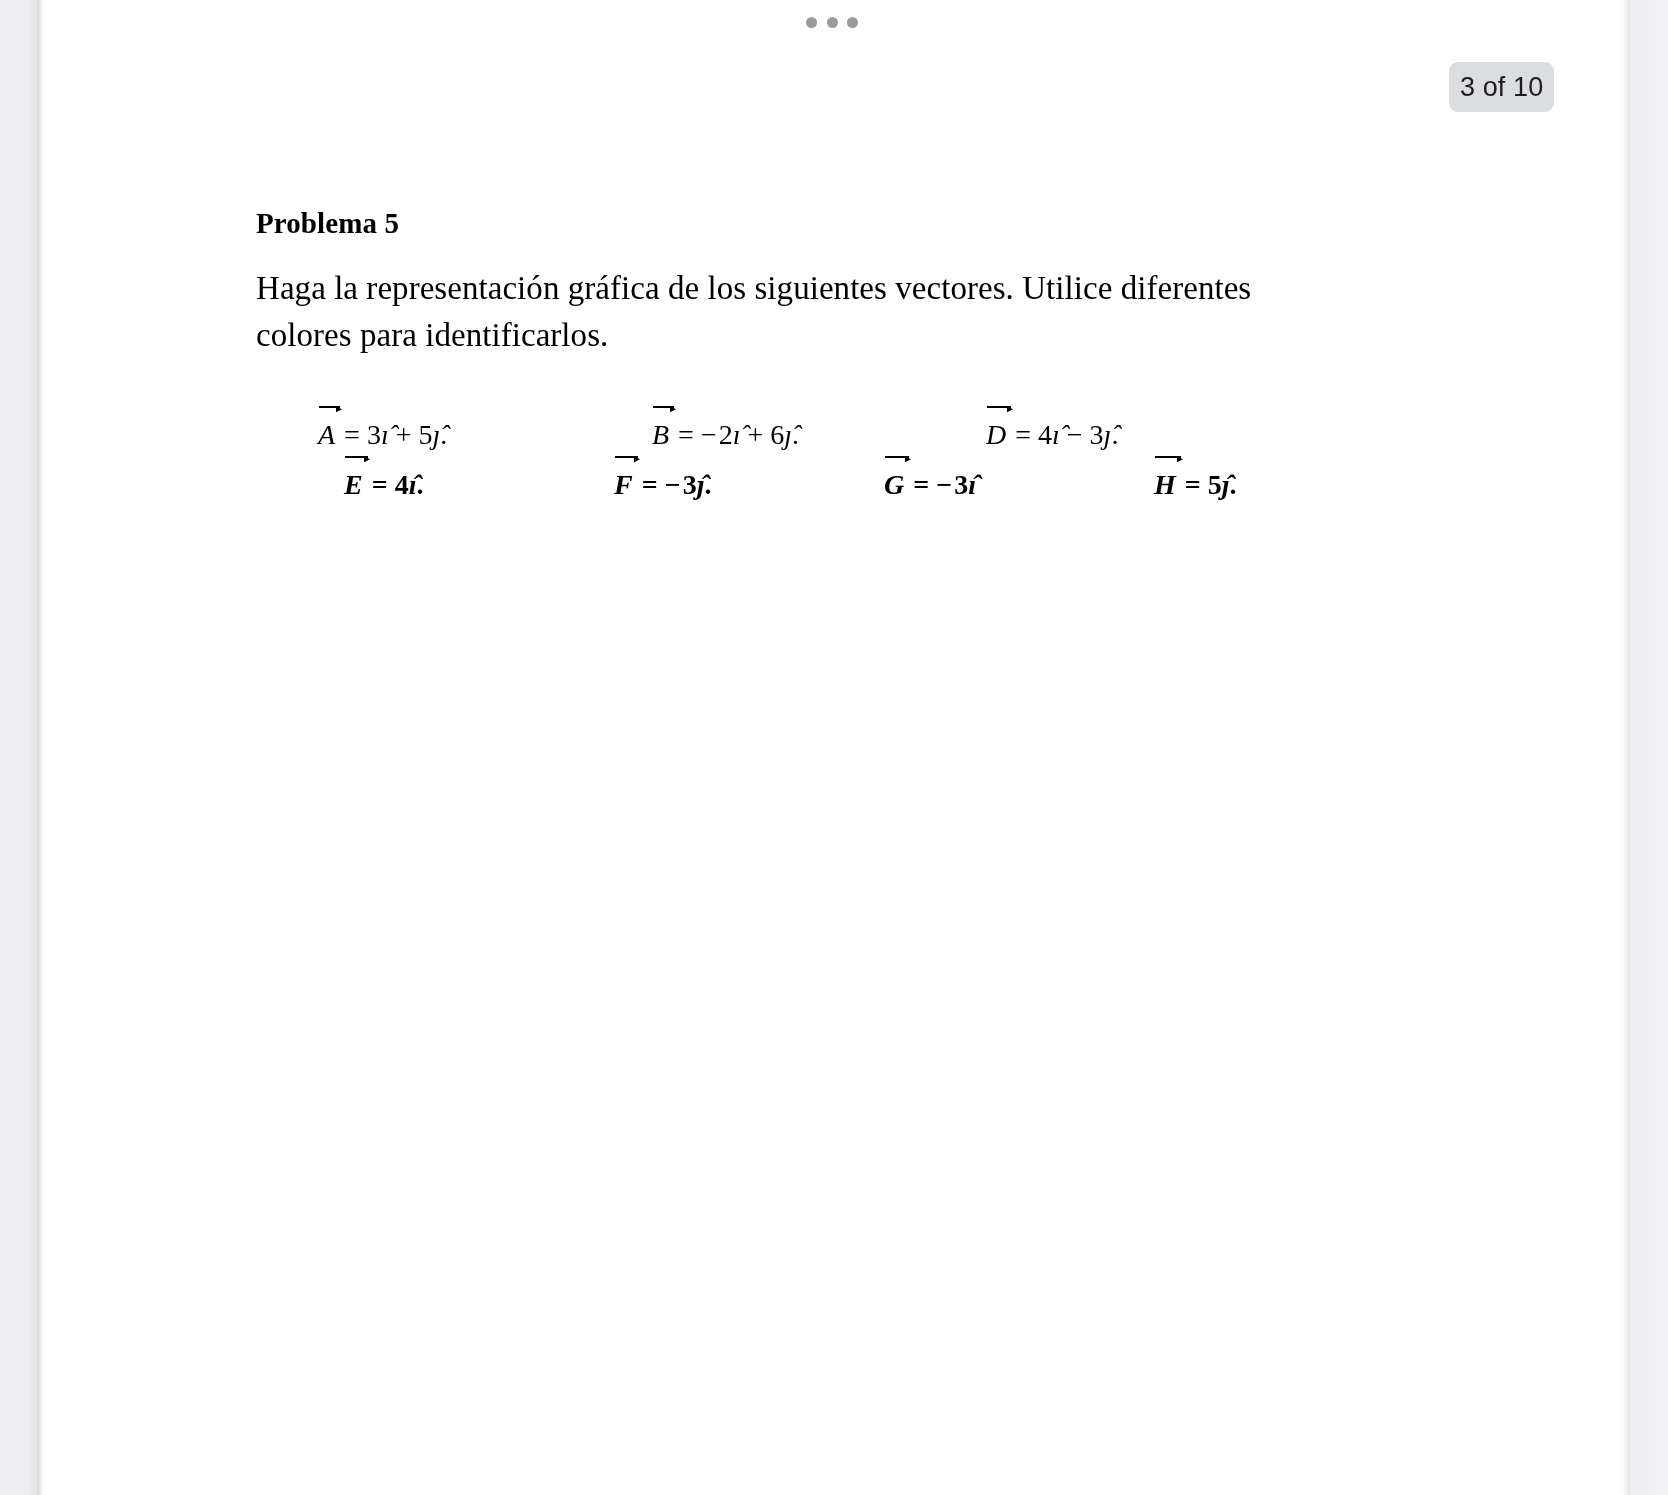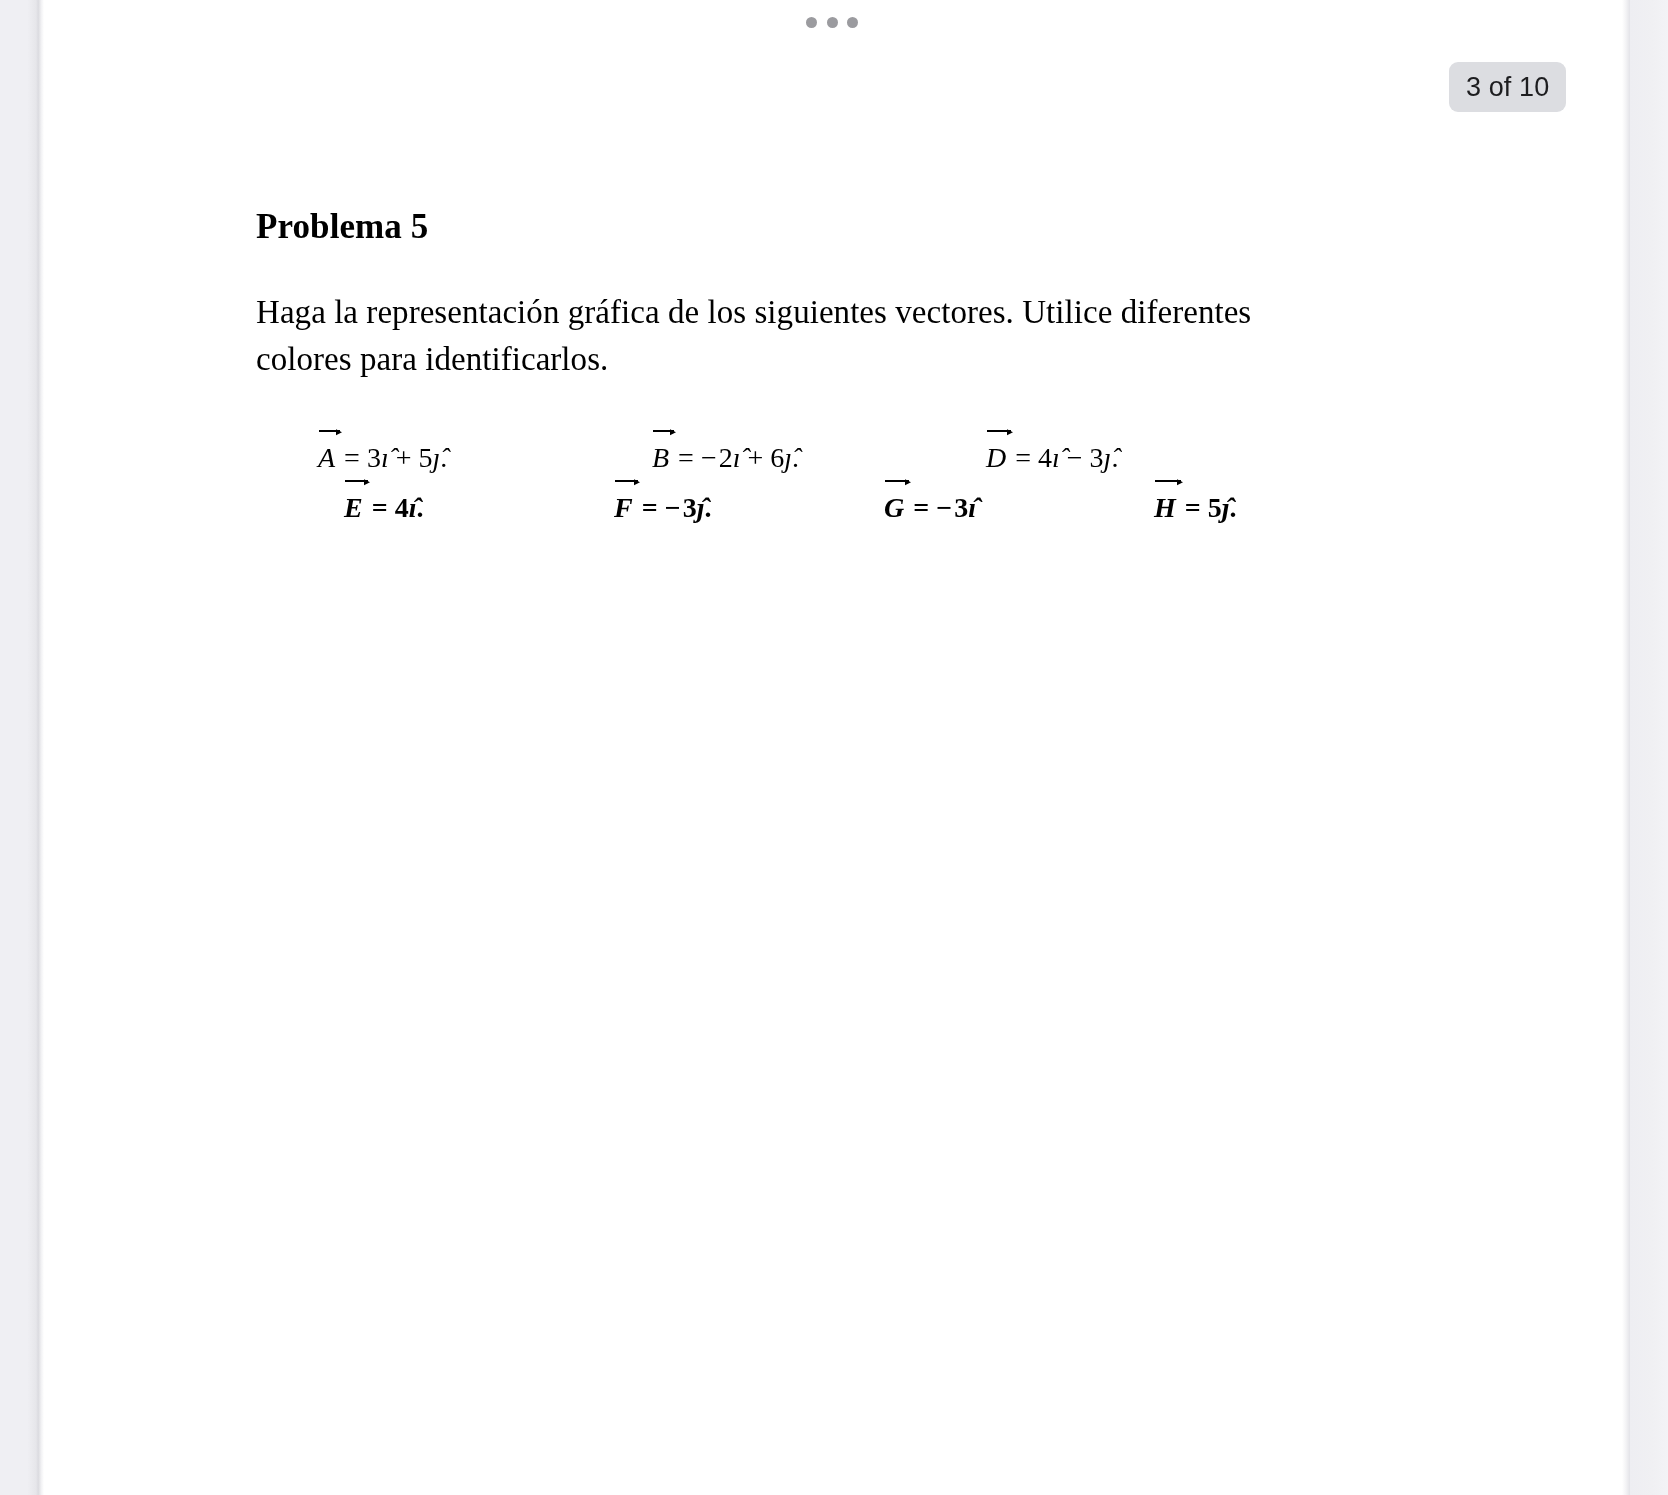--- a/index.html
+++ b/index.html
@@ -93,21 +93,21 @@
     background: #9b9b9f;
   }
 
   
   .page-badge {
     position: absolute;
     left: 1449px;
     top: 62px;
     min-width: 82px;
     height: 50px;
-    padding: 0 17px;
+    padding: 0 11px;
     box-sizing: border-box;
     display: flex;
     align-items: center;
     justify-content: center;
     background: #dcdde1;
     border-radius: 9px;
     font-family: "Liberation Sans", "DejaVu Sans", sans-serif;
     font-size: 27px;
     color: #1d1d1f;
     letter-spacing: 0.1px;
@@ -117,24 +117,24 @@
   
   .doc {
     position: absolute;
     left: 212px;
     top: 205px;
     width: 1100px;
     color: #000000;
   }
 
   .problem-title {
-    font-size: 35px;
+    font-size: 29px;
     font-weight: bold;
     line-height: 1.25;
-    margin: 0 0 40px 0;
+    margin: 0 0 24px 0;
     letter-spacing: 0.1px;
   }
 
   .problem-text {
     font-size: 33px;
     line-height: 1.42;
     margin: 0;
     width: 1040px;
     letter-spacing: 0.05px;
   }

